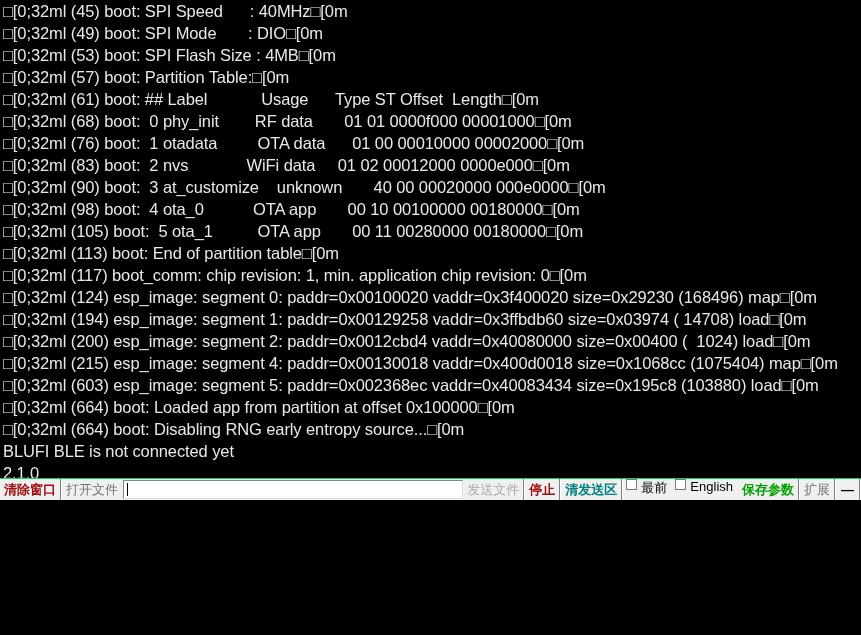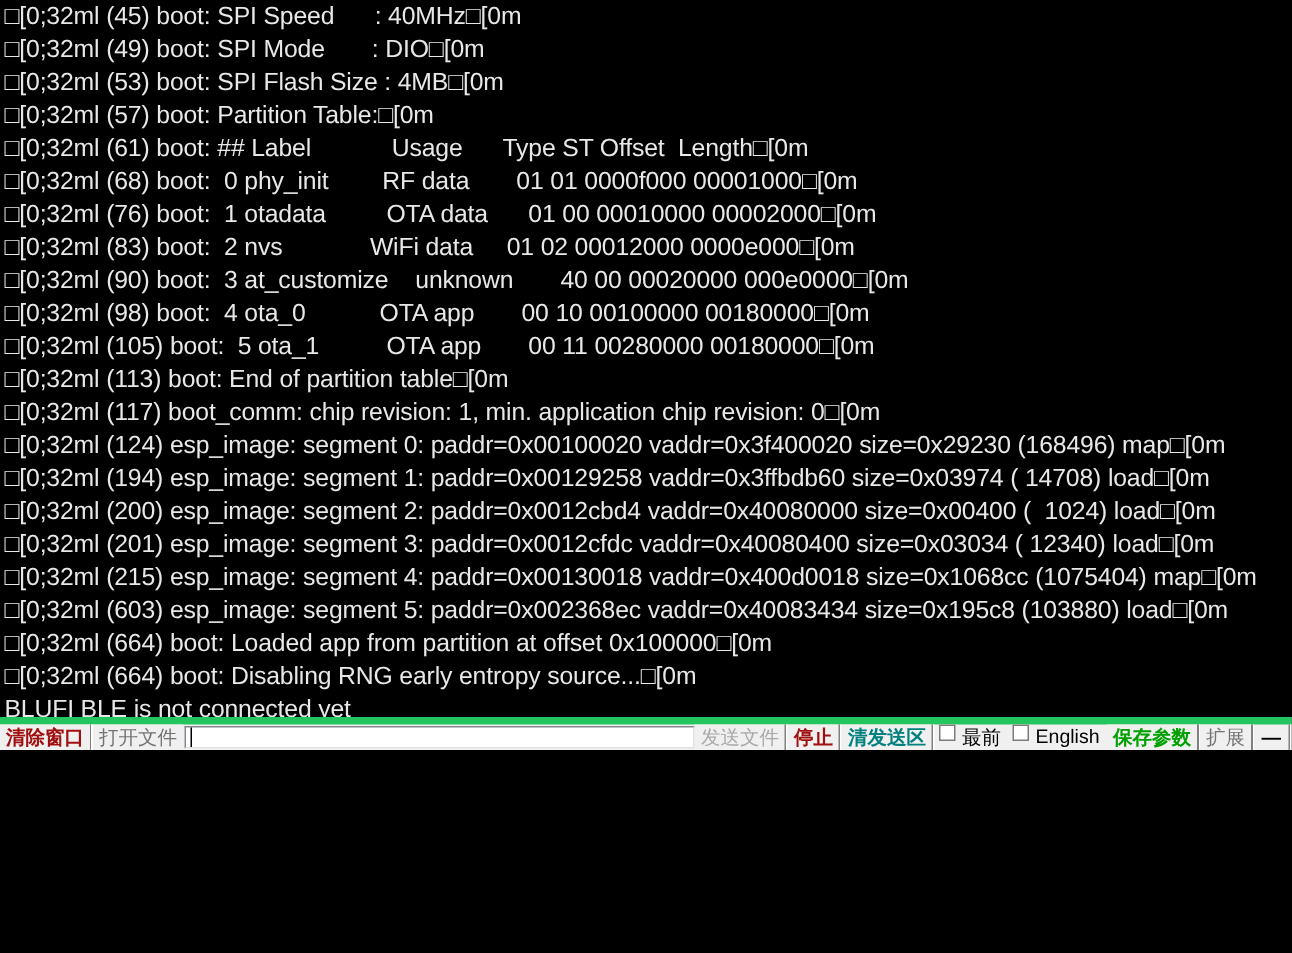--- a/index.html
+++ b/index.html
@@ -60,21 +60,21 @@
     line-height: 20px;
     color: #f0abfc;
     white-space: pre;
   }
 
   
   .toolbar {
     flex: 0 0 auto;
     height: 22px;
     background: #f0f0f0;
-    border-top: 5px solid #22c55e;
+    border-top: 1px solid #22c55e;
     display: flex;
     align-items: stretch;
     font-size: 12.5px;
     box-sizing: border-box;
     padding: 0;
   }
   .tb-sep {
     width: 2px;
     background: linear-gradient(to right, #808080 0 1px, #ffffff 1px 2px);
     flex: 0 0 auto;
@@ -174,21 +174,20 @@
         <div class="logline">□[0;32ml (76) boot:  1 otadata         OTA data      01 00 00010000 00002000□[0m</div>
         <div class="logline">□[0;32ml (83) boot:  2 nvs             WiFi data     01 02 00012000 0000e000□[0m</div>
         <div class="logline">□[0;32ml (90) boot:  3 at_customize    unknown       40 00 00020000 000e0000□[0m</div>
         <div class="logline">□[0;32ml (98) boot:  4 ota_0           OTA app       00 10 00100000 00180000□[0m</div>
         <div class="logline">□[0;32ml (105) boot:  5 ota_1          OTA app       00 11 00280000 00180000□[0m</div>
         <div class="logline">□[0;32ml (113) boot: End of partition table□[0m</div>
         <div class="logline">□[0;32ml (117) boot_comm: chip revision: 1, min. application chip revision: 0□[0m</div>
         <div class="logline">□[0;32ml (124) esp_image: segment 0: paddr=0x00100020 vaddr=0x3f400020 size=0x29230 (168496) map□[0m</div>
         <div class="logline">□[0;32ml (194) esp_image: segment 1: paddr=0x00129258 vaddr=0x3ffbdb60 size=0x03974 ( 14708) load□[0m</div>
         <div class="logline">□[0;32ml (200) esp_image: segment 2: paddr=0x0012cbd4 vaddr=0x40080000 size=0x00400 (  1024) load□[0m</div>
-        <div class="logline">□[0;32ml (201) esp_image: segment 3: paddr=0x0012cfdc vaddr=0x40080400 size=0x03034 ( 12340) load□[0m</div>
         <div class="logline">□[0;32ml (215) esp_image: segment 4: paddr=0x00130018 vaddr=0x400d0018 size=0x1068cc (1075404) map□[0m</div>
         <div class="logline">□[0;32ml (603) esp_image: segment 5: paddr=0x002368ec vaddr=0x40083434 size=0x195c8 (103880) load□[0m</div>
         <div class="logline">□[0;32ml (664) boot: Loaded app from partition at offset 0x100000□[0m</div>
         <div class="logline">□[0;32ml (664) boot: Disabling RNG early entropy source...□[0m</div>
         <div class="logline">BLUFI BLE is not connected yet</div>
         <div class="logline">2.1.0</div>
         <div class="logline">BLUFI BLE is not connected yet</div>
         <div class="logline"></div>
         <div class="logline"></div>
       </div>

